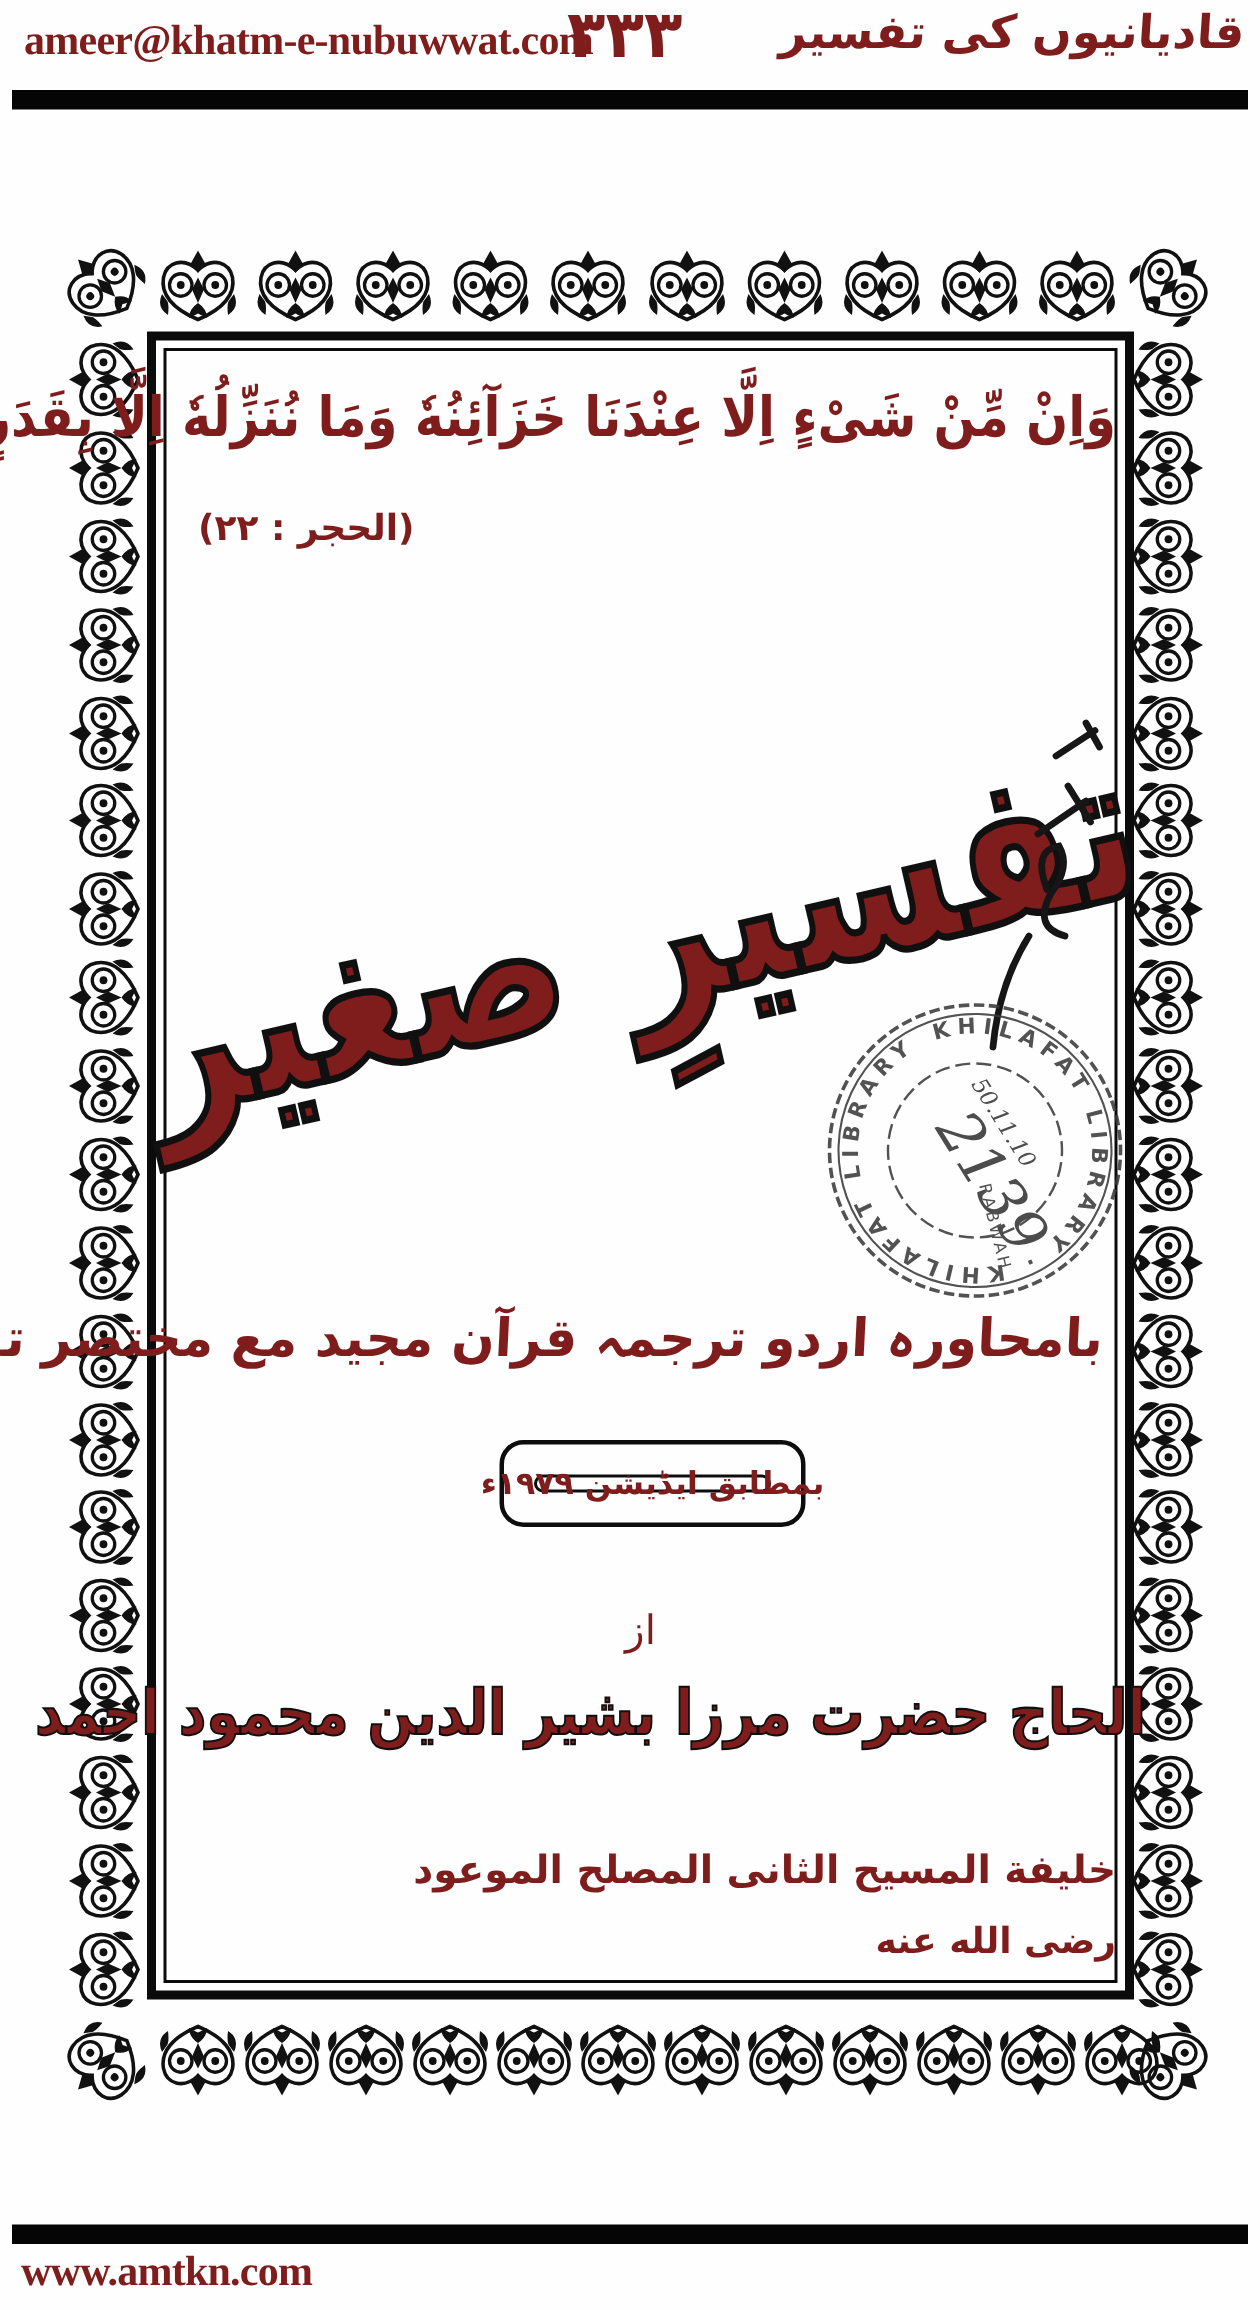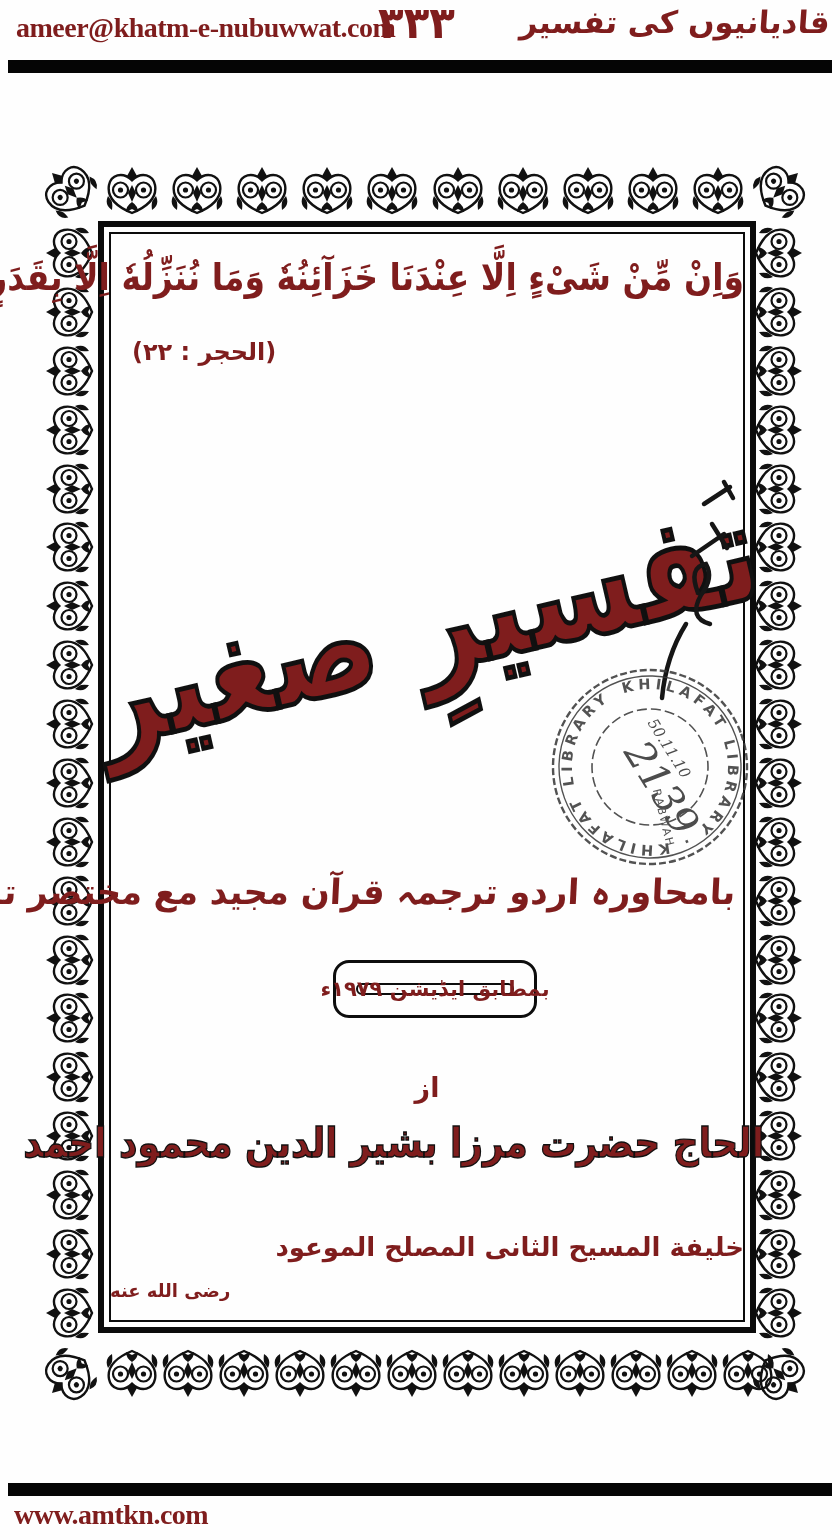--- a/index.html
+++ b/index.html
@@ -75,34 +75,34 @@
     box-sizing:border-box;
   }
   .edition-inner{
     width:100%; height:100%; border:2px solid #0d0d0d; border-radius:11px;
     display:flex; align-items:center; justify-content:center;
     direction:rtl; font-size:21px; font-weight:bold; white-space:nowrap;
     box-sizing:border-box;
   }
   .by-label{
     left:110px; width:634px; top:1072px; text-align:center;
-    font-size:27px; font-weight:bold; direction:rtl;
+    font-size:27px; font-weight:normal; direction:rtl;
   }
   .author-name{
     left:90px; width:674px; top:1122px; text-align:center; direction:rtl;
     font-size:36px; font-weight:bold; white-space:nowrap;
     -webkit-text-stroke:1.2px #101010; transform:scaleY(1.15);
   }
   .author-title-line{
     left:110px; width:634px; top:1232px; text-align:right; direction:rtl;
     font-size:26px; font-weight:bold; white-space:nowrap;
   }
   .honorific-line{
-    left:110px; width:634px; top:1280px; text-align:left; direction:rtl;
-    font-size:18px; font-weight:bold;
+    left:110px; width:634px; top:1280px; text-align:right; direction:rtl;
+    font-size:24px; font-weight:bold;
   }
 
   
   .stamp{ left:545px; top:662px; width:210px; height:210px;
           transform:rotate(-20deg); opacity:0.88; }
   .annotation{ left:648px; top:460px; width:104px; height:250px; }
 
   
   .footer-urls{
     left:14px; right:14px; top:1499px; display:flex;

